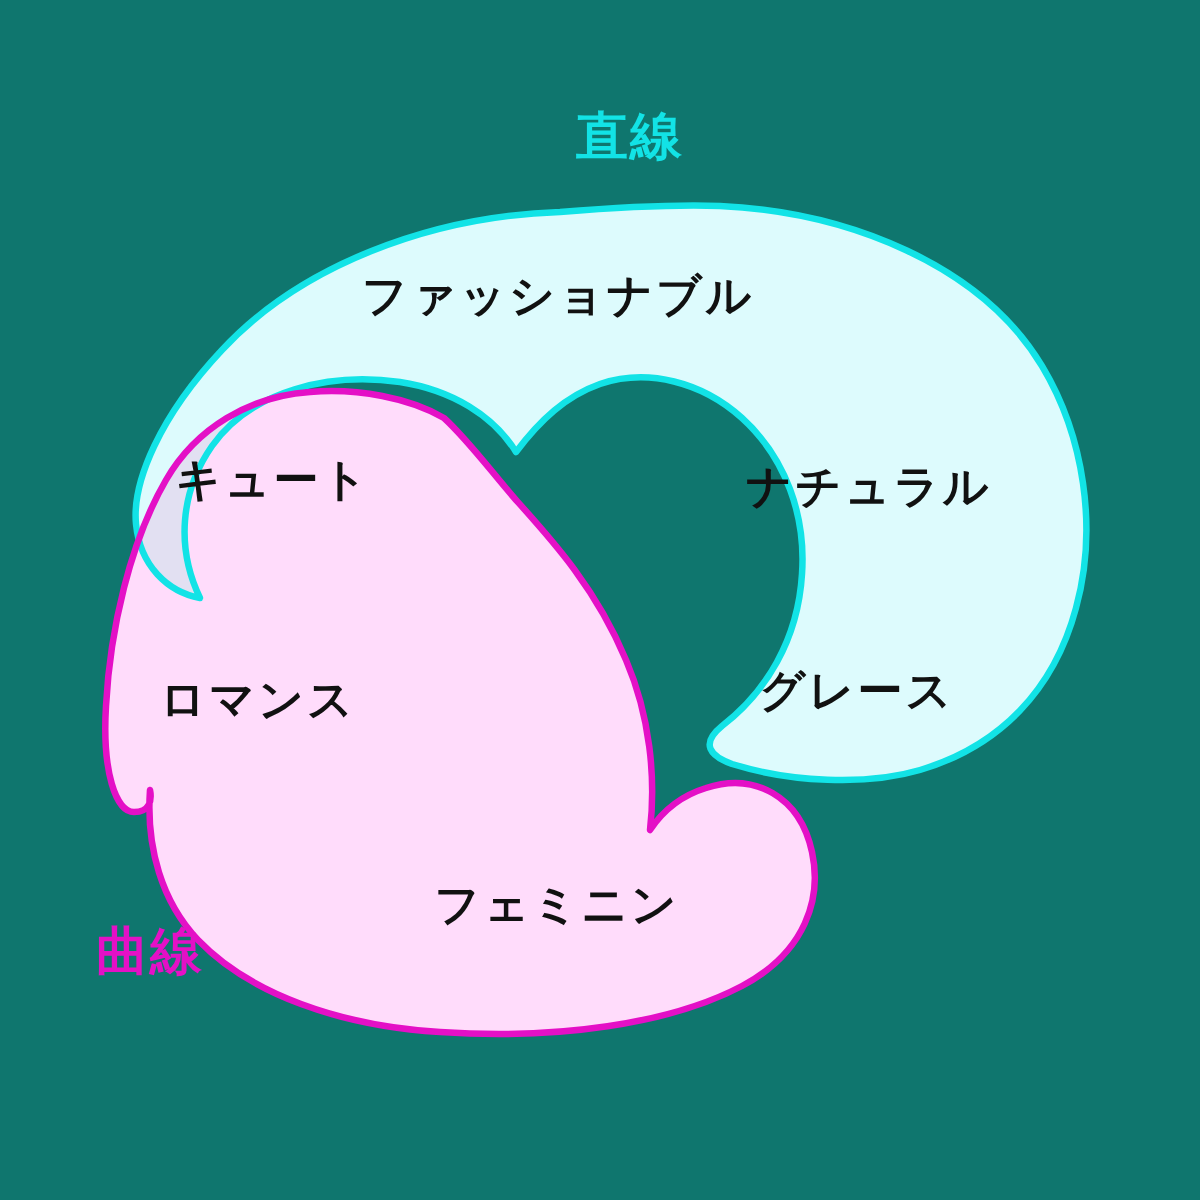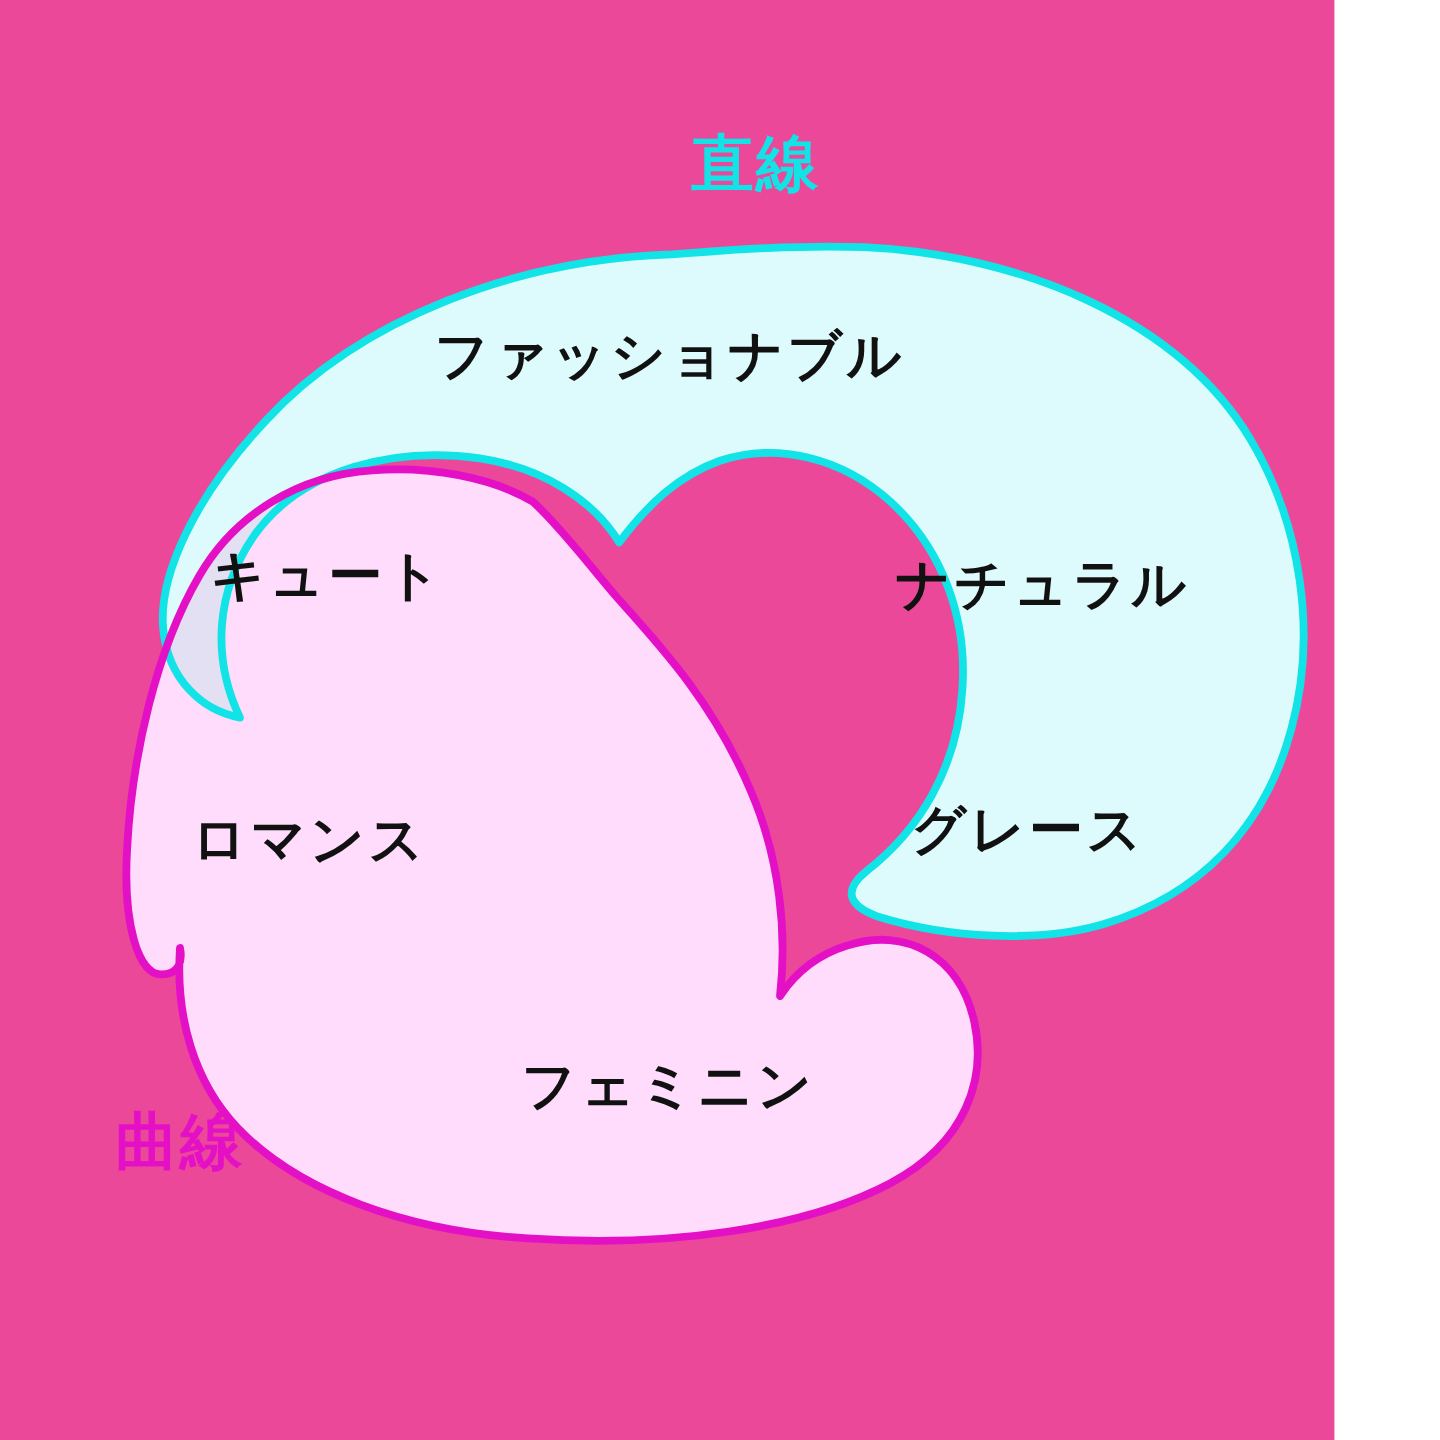--- a/index.html
+++ b/index.html
@@ -9,23 +9,23 @@
     background: #ffffff;
   }
   body {
     width: 1200px;
     height: 1200px;
     font-family: "DejaVu Sans", "Liberation Sans", sans-serif;
     overflow: hidden;
   }
   #diagram-root {
     position: relative;
-    width: 1112px;
+    width: 1200px;
     height: 1200px;
-    background: #ec4899;
+    background: #0f766e;
   }
   svg#venn-svg {
     position: absolute;
     top: 0;
     left: 0;
     width: 1200px;
     height: 1200px;
     display: block;
   }
   .blob-stroke {

